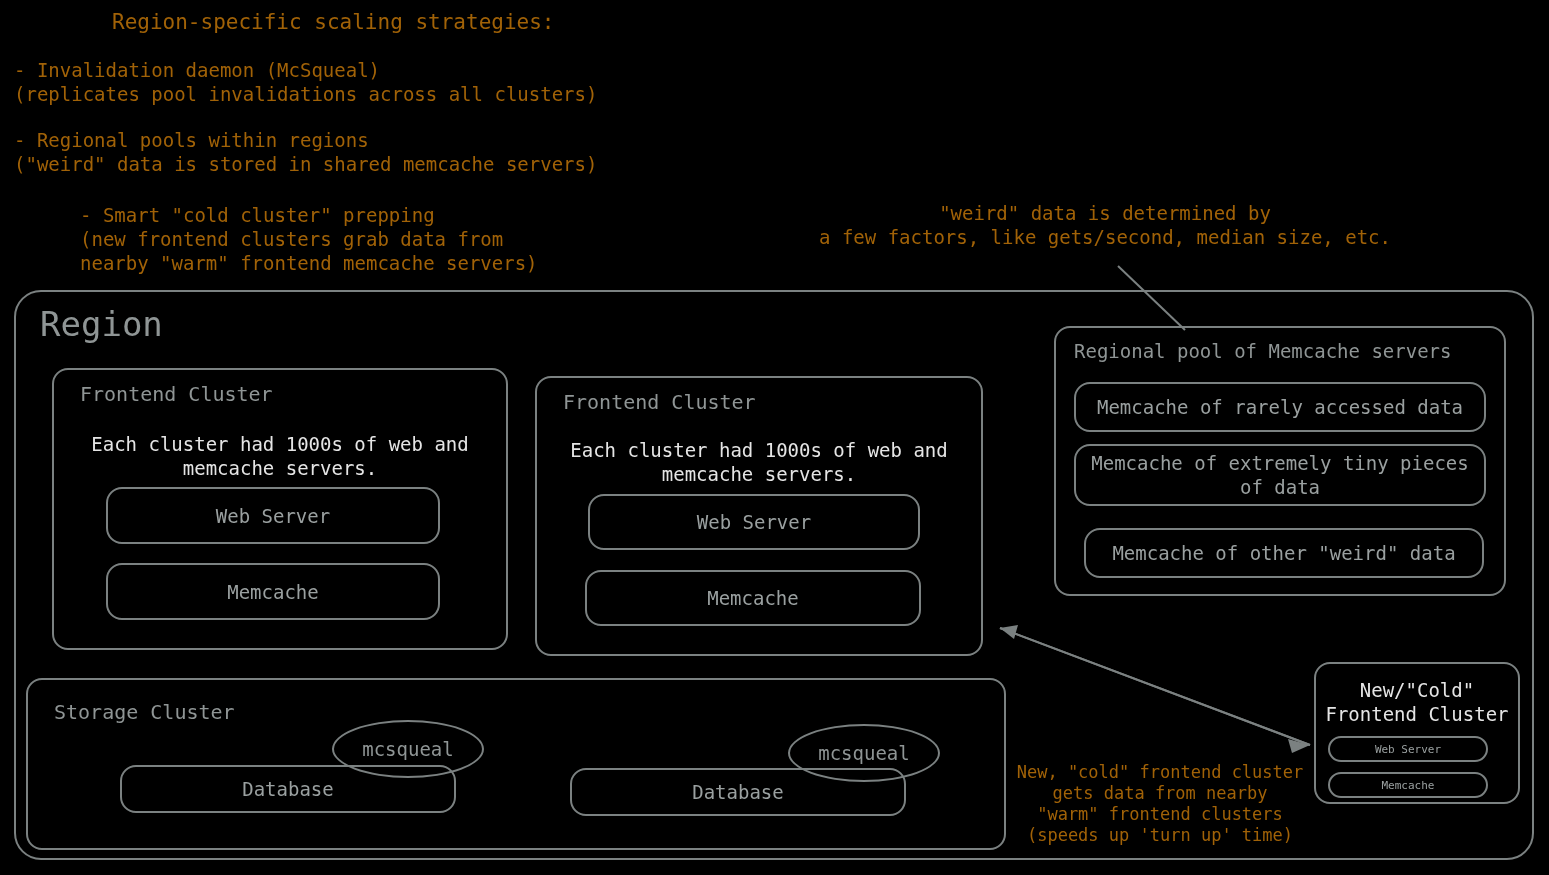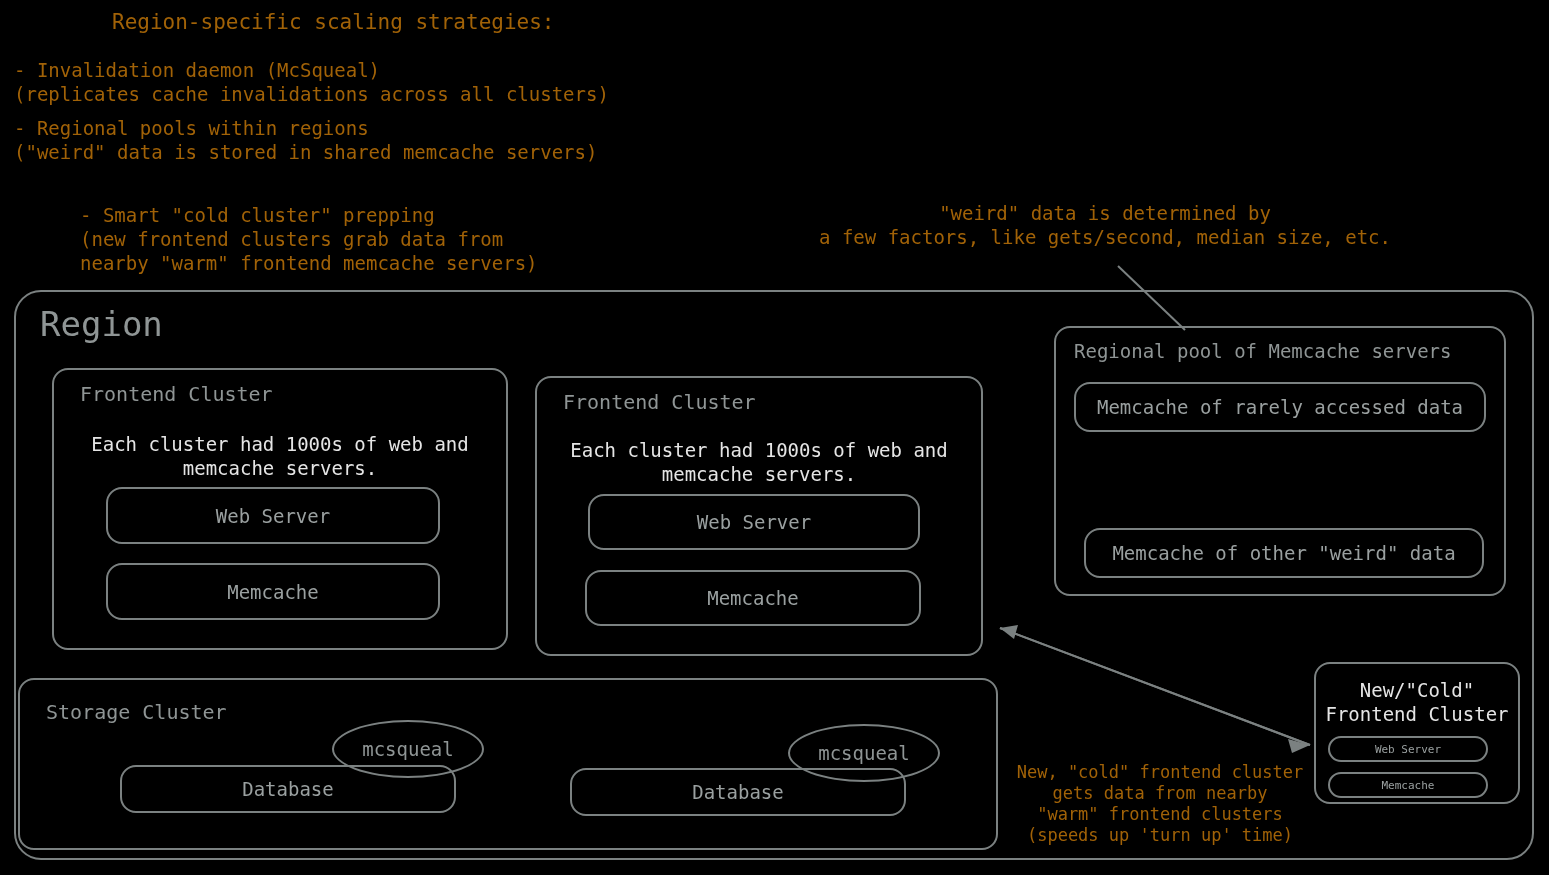--- a/index.html
+++ b/index.html
@@ -63,23 +63,23 @@
   }
 </style>
 </head>
 <body>
 
 <div id="canvas">
 
   <div class="note" style="left:112px; top:10px; font-size:21px;">Region-specific scaling strategies:</div>
 
   <div class="note" style="left:14px; top:58px;">- Invalidation daemon (McSqueal)
-(replicates cache invalidations across all clusters)</div>
+(replicates pool invalidations across all clusters)</div>
 
-  <div class="note" style="left:14px; top:116px;">- Regional pools within regions
+  <div class="note" style="left:14px; top:128px;">- Regional pools within regions
 ("weird" data is stored in shared memcache servers)</div>
 
   <div class="note" style="left:80px; top:203px;">- Smart "cold cluster" prepping
 (new frontend clusters grab data from
 nearby "warm" frontend memcache servers)</div>
 
   <div class="note center" style="left:810px; top:201px; width:590px;">"weird" data is determined by
 a few factors, like gets/second, median size, etc.</div>
 
   <div class="note center" style="left:1010px; top:762px; width:300px; font-size:17px; line-height:21px;">New, "cold" frontend cluster
@@ -116,21 +116,21 @@
     <div class="label-center" style="top:60px; font-size:19px; line-height:24px;">Each cluster had 1000s of web and
 memcache servers.</div>
   </div>
   <div class="rbox" style="left:588px; top:494px; width:332px; height:56px; display:flex; align-items:center; justify-content:center;">
     <span style="font-size:19px;">Web Server</span>
   </div>
   <div class="rbox" style="left:585px; top:570px; width:336px; height:56px; display:flex; align-items:center; justify-content:center;">
     <span style="font-size:19px;">Memcache</span>
   </div>
 
-  <div class="rbox" style="left:18px; top:678px; width:980px; height:172px;">
+  <div class="rbox" style="left:26px; top:678px; width:980px; height:172px;">
     <div class="title" style="left:26px; top:20px; font-size:20px;">Storage Cluster</div>
   </div>
   <div class="rbox" style="left:120px; top:765px; width:336px; height:48px; display:flex; align-items:center; justify-content:center;">
     <span style="font-size:19px;">Database</span>
   </div>
   <div class="rbox" style="left:570px; top:768px; width:336px; height:48px; display:flex; align-items:center; justify-content:center;">
     <span style="font-size:19px;">Database</span>
   </div>
   <div class="ellipse" style="left:332px; top:720px; width:152px; height:58px; font-size:19px;">
     <span>mcsqueal</span>
@@ -138,20 +138,24 @@
   <div class="ellipse" style="left:788px; top:724px; width:152px; height:58px; font-size:19px;">
     <span>mcsqueal</span>
   </div>
 
   <div class="rbox" style="left:1074px; top:382px; width:412px; height:50px; display:flex; align-items:center; justify-content:center;">
     <span style="font-size:19px; white-space:pre; text-align:center;">Memcache of rarely accessed data</span>
   </div>
   <div class="rbox" style="left:1054px; top:326px; width:452px; height:270px;">
     <div class="title" style="left:18px; top:12px; font-size:19px;">Regional pool of Memcache servers</div>
   </div>
+  <div class="rbox" style="left:1074px; top:444px; width:412px; height:62px; display:flex; align-items:center; justify-content:center;">
+    <span style="font-size:19px; white-space:pre; text-align:center; line-height:24px;">Memcache of extremely tiny pieces
+of data</span>
+  </div>
   <div class="rbox" style="left:1084px; top:528px; width:400px; height:50px; display:flex; align-items:center; justify-content:center;">
     <span style="font-size:19px; white-space:pre; text-align:center;">Memcache of other "weird" data</span>
   </div>
 
   <div class="rbox" style="left:1314px; top:662px; width:206px; height:142px;">
     <div class="label-center" style="top:14px; font-size:19px; line-height:24px; text-align:center;">New/"Cold"
 Frontend Cluster</div>
   </div>
   <div class="rbox" style="left:1328px; top:736px; width:160px; height:26px; display:flex; align-items:center; justify-content:center;">
     <span style="font-size:11px;">Web Server</span>

